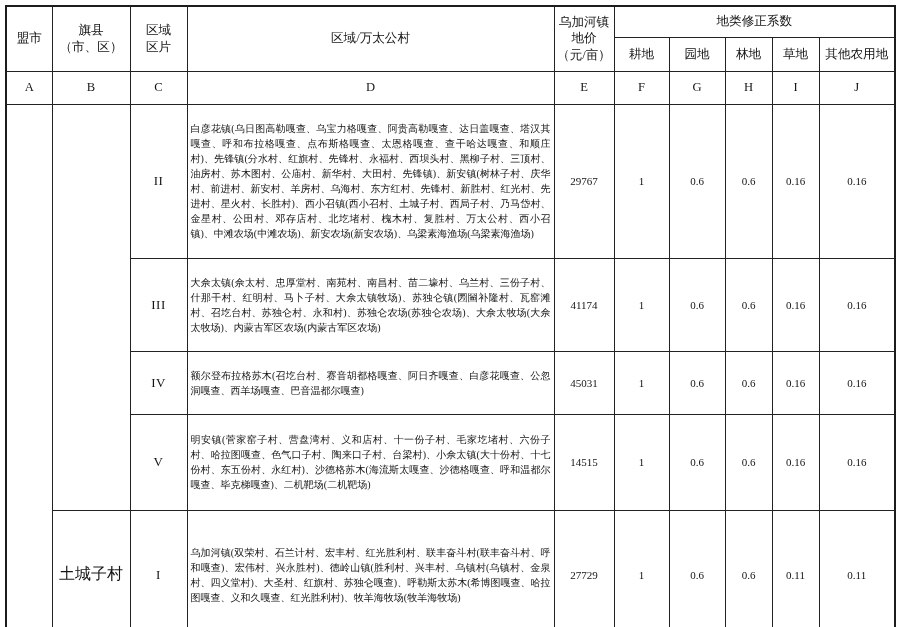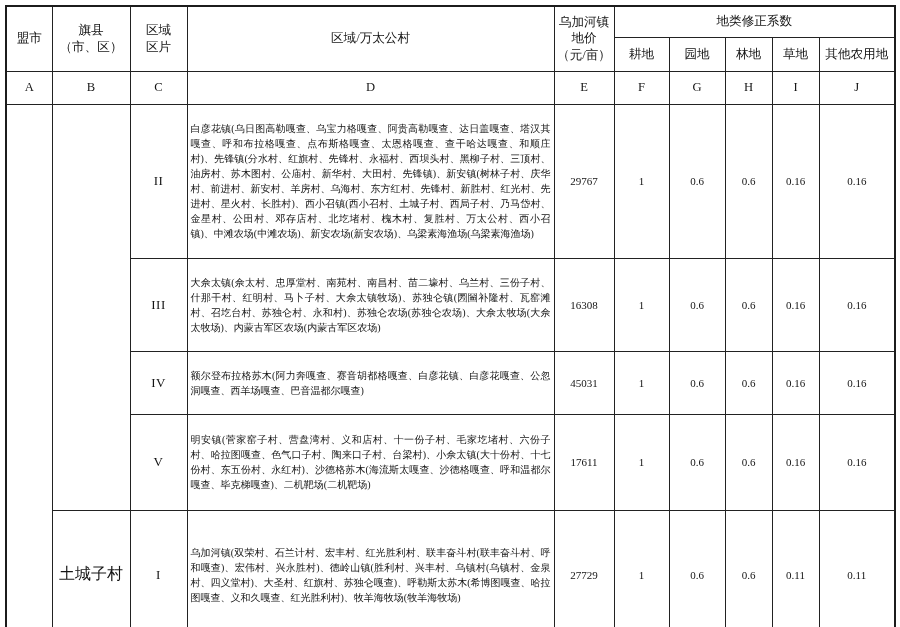--- a/index.html
+++ b/index.html
@@ -96,41 +96,41 @@
       <td class="num">29767</td>
       <td class="num">1</td>
       <td class="num">0.6</td>
       <td class="num">0.6</td>
       <td class="num">0.16</td>
       <td class="num">0.16</td>
     </tr>
     <tr class="r1">
       <td class="zone">III</td>
       <td class="desc">大佘太镇(佘太村、忠厚堂村、南苑村、南昌村、苗二壕村、乌兰村、三份子村、什那干村、红明村、马卜子村、大佘太镇牧场)、苏独仑镇(圐圙补隆村、瓦窑滩村、召圪台村、苏独仑村、永和村)、苏独仑农场(苏独仑农场)、大佘太牧场(大佘太牧场)、内蒙古军区农场(内蒙古军区农场)</td>
-      <td class="num">16308</td>
+      <td class="num">41174</td>
       <td class="num">1</td>
       <td class="num">0.6</td>
       <td class="num">0.6</td>
       <td class="num">0.16</td>
       <td class="num">0.16</td>
     </tr>
     <tr class="r2">
       <td class="zone">IV</td>
-      <td class="desc">额尔登布拉格苏木(阿力奔嘎查、赛音胡都格嘎查、白彦花镇、白彦花嘎查、公忽洞嘎查、西羊场嘎查、巴音温都尔嘎查)</td>
+      <td class="desc">额尔登布拉格苏木(召圪台村、赛音胡都格嘎查、阿日齐嘎查、白彦花嘎查、公忽洞嘎查、西羊场嘎查、巴音温都尔嘎查)</td>
       <td class="num">45031</td>
       <td class="num">1</td>
       <td class="num">0.6</td>
       <td class="num">0.6</td>
       <td class="num">0.16</td>
       <td class="num">0.16</td>
     </tr>
     <tr class="r3">
       <td class="zone">V</td>
       <td class="desc">明安镇(菅家窑子村、营盘湾村、义和店村、十一份子村、毛家圪堵村、六份子村、哈拉图嘎查、色气口子村、陶来口子村、台梁村)、小佘太镇(大十份村、十七份村、东五份村、永红村)、沙德格苏木(海流斯太嘎查、沙德格嘎查、呼和温都尔嘎查、毕克梯嘎查)、二机靶场(二机靶场)</td>
-      <td class="num">17611</td>
+      <td class="num">14515</td>
       <td class="num">1</td>
       <td class="num">0.6</td>
       <td class="num">0.6</td>
       <td class="num">0.16</td>
       <td class="num">0.16</td>
     </tr>
     <tr class="r4">
       <td>土城子村</td>
       <td class="zone">I</td>
       <td class="desc">乌加河镇(双荣村、石兰计村、宏丰村、红光胜利村、联丰奋斗村(联丰奋斗村、呼和嘎查)、宏伟村、兴永胜村)、德岭山镇(胜利村、兴丰村、乌镇村(乌镇村、金泉村、四义堂村)、大圣村、红旗村、苏独仑嘎查)、呼勒斯太苏木(希博图嘎查、哈拉图嘎查、义和久嘎查、红光胜利村)、牧羊海牧场(牧羊海牧场)</td>

